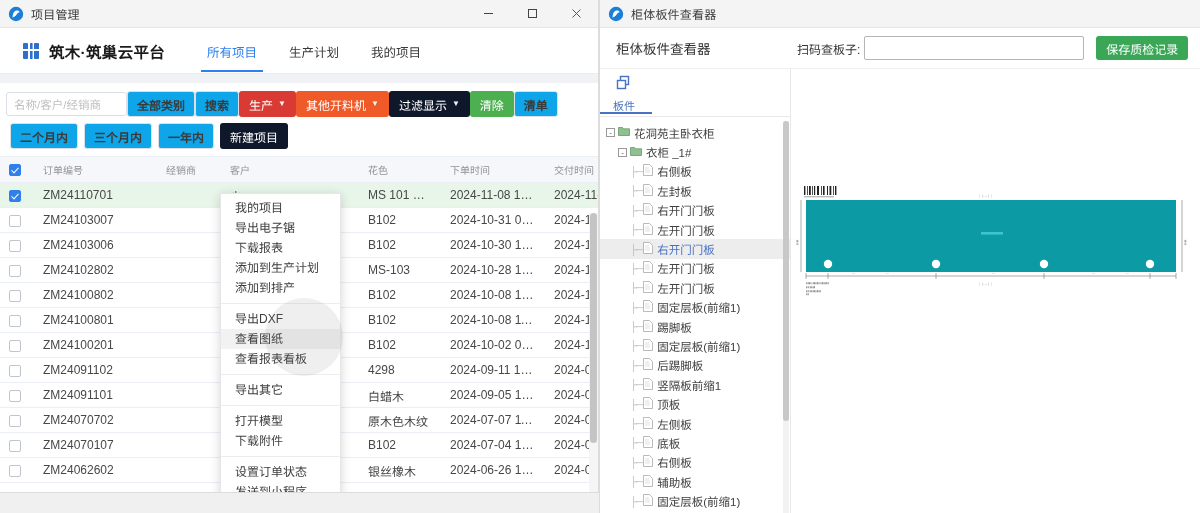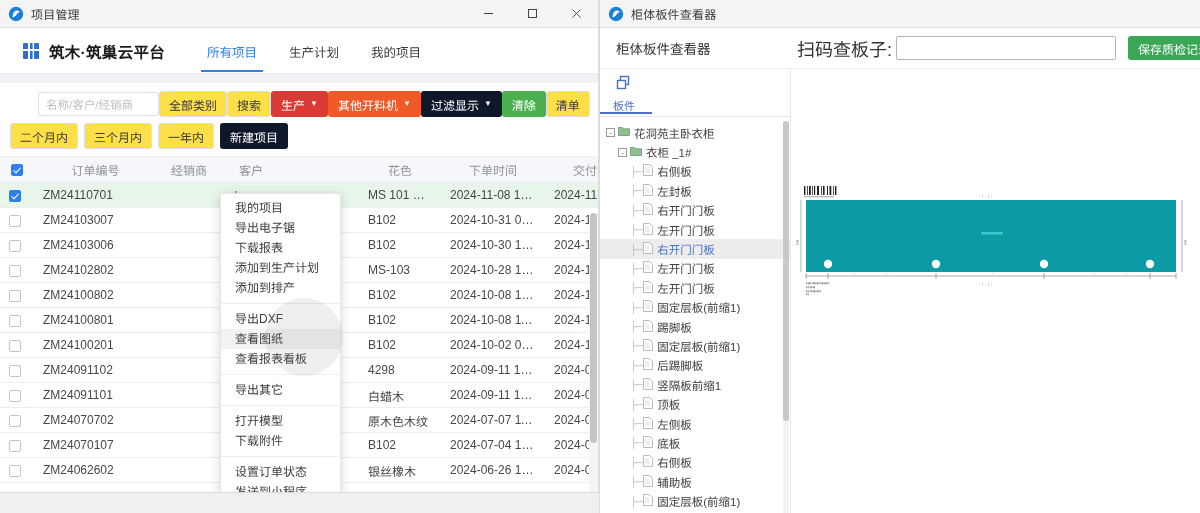--- a/index.html
+++ b/index.html
@@ -28,42 +28,42 @@
   .brand{display:flex;align-items:center;margin-right:26px;}
   .brand-logo{width:20px;height:20px;margin-right:7px;}
   .brand-name{font-size:15.5px;font-weight:bold;color:#1b1b1b;letter-spacing:.3px;}
   .nav-item{font-size:12.5px;color:#3a3a3a;padding:12px 12px 11px;margin:0 4px;position:relative;cursor:pointer;}
   .nav-item.active{color:#2f80ed;}
   .nav-item.active::after{content:"";position:absolute;left:6px;right:6px;bottom:0;height:2px;background:#2f80ed;}
 
   .l-body{position:relative;height:446px;background:#fff;}
   .gapbar{height:9px;background:#f0f2f5;}
 
-  .toolbar{display:flex;align-items:center;padding:8px 8px 0 6px;flex-wrap:nowrap;margin-left:32px;}
+  .toolbar{display:flex;align-items:center;padding:8px 8px 0 6px;flex-wrap:nowrap;}
   .tb-input{height:22px;width:105px;border:1px solid #dcdfe6;border-radius:3px;
             font-size:11.5px;color:#bfbfbf;padding:0 7px;display:flex;align-items:center;background:#fff;}
   .btn{height:24px;border-radius:3px;border:1px solid transparent;font-size:12px;
        display:inline-flex;align-items:center;justify-content:center;padding:0 9px;cursor:pointer;
        white-space:nowrap;}
-  .btn.white{background:#fde047;border-color:#dcdfe6;color:#3a3a3a;}
+  .btn.white{background:#0ea5e9;border-color:#dcdfe6;color:#3a3a3a;font-weight:bold;}
   .btn.red{background:#d93b34;color:#fff;}
   .btn.orange{background:#f05a28;color:#fff;}
   .btn.green{background:#0f172a;color:#fff;}
   .btn.green2{background:#4caf50;color:#fff;}
   .caret{margin-left:5px;font-size:8px;line-height:1;opacity:.95;}
 
   .toolbar2{display:flex;align-items:center;gap:6px;padding:6px 10px 7px 10px;
             }
   .toolbar2 .btn.white{border-color:#dcdfe6;}
 
   
   .tbl-wrap{position:relative;margin:0;border-top:1px solid #ebeef5;overflow:hidden;}
   table.grid{border-collapse:collapse;width:608px;table-layout:fixed;}
-  table.grid th{background:#f5f7fa;color:#909399;font-weight:normal;font-size:12px;
-                text-align:center;height:25px;padding:0 9px;border-bottom:1px solid #ebeef5;}
+  table.grid th{background:#f5f7fa;color:#909399;font-weight:normal;font-size:10px;
+                text-align:left;height:25px;padding:0 9px;border-bottom:1px solid #ebeef5;}
   table.grid td{height:24px;padding:0 9px;border-bottom:1px solid #ebeef5;font-size:12px;color:#474747;
                 white-space:nowrap;overflow:hidden;text-overflow:ellipsis;}
   table.grid tr.sel td{background:#e8f5e9;}
   .cb{width:12px;height:12px;border:1px solid #c0c4cc;border-radius:2px;background:#fff;
       display:inline-block;vertical-align:middle;position:relative;box-sizing:border-box;}
   .cb.on{background:#2f80ed;border-color:#2f80ed;}
   .cb.on::after{content:"";position:absolute;left:3.4px;top:1px;width:3px;height:6px;
       border:solid #fff;border-width:0 1.6px 1.6px 0;transform:rotate(43deg);}
   .col-cb{width:34px;} .col-id{width:123px;} .col-dealer{width:64px;}
   .col-cust{width:60px;} .col-x{width:78px;} .col-color{width:82px;}
@@ -80,21 +80,21 @@
   .cmi{height:20px;line-height:20px;padding:0 0 0 14px;font-size:12px;color:#3e3e3e;cursor:pointer;}
   .cmi.hl{background:#f2f2f2;}
   .cm-sep{height:1px;background:#ededed;margin:5px 0;}
   .cursor-halo{position:absolute;left:265px;top:215px;width:78px;height:78px;border-radius:50%;
                background:rgba(130,130,130,.13);z-index:41;pointer-events:none;}
 
   
   #winRight{left:600px;top:0;width:716px;height:513px;box-shadow:0 0 0 1px #dcdcdc;}
   .r-head{height:40px;display:flex;align-items:center;background:#fff;border-bottom:1px solid #efefef;}
   .r-title{font-size:13.5px;color:#333;margin-left:16px;width:175px;}
-  .scanlabel{font-size:18px;color:#333;margin-left:6px;}
+  .scanlabel{font-size:12px;color:#333;margin-left:6px;}
   .scaninput{height:22px;width:218px;border:1px solid #b5b5b5;border-radius:2px;background:#fff;margin-left:4px;}
   .btn-save{height:24px;background:#3aa757;color:#fff;border-radius:3px;font-size:12px;
             display:flex;align-items:center;padding:0 10px;margin-left:12px;white-space:nowrap;}
   .r-body{display:flex;height:472px;}
   .r-left{width:190px;border-right:1px solid #e8e8e8;display:flex;flex-direction:column;background:#fff;}
   .tabstrip{height:47px;display:flex;align-items:flex-start;border-bottom:1px solid #e8e8e8;}
   .tab{width:48px;display:flex;flex-direction:column;align-items:center;padding-top:5px;position:relative;cursor:pointer;}
   .tab .tlabel{font-size:11px;color:#4a72c4;margin-top:2px;}
   .tab.active::after{content:"";position:absolute;left:-4px;right:-4px;bottom:-1px;height:2px;background:#4a72c4;}
   .tree{flex:1;overflow:hidden;position:relative;padding:6px 0 0 0;font-size:11.5px;color:#404040;}
@@ -300,21 +300,21 @@
                 <td>2024-09-11 16:14</td>
                 <td>2024-09-1</td>
               </tr>
               <tr>
                 <td><span class="cb"></span></td>
                 <td>ZM24091101</td>
                 <td></td>
                 <td>少</td>
                 <td></td>
                 <td>白蜡木</td>
-                <td>2024-09-11 10:59</td>
+                <td>2024-09-05 12:59</td>
                 <td>2024-09-1</td>
               </tr>
               <tr>
                 <td><span class="cb"></span></td>
                 <td>ZM24070702</td>
                 <td></td>
                 <td>少</td>
                 <td></td>
                 <td>原木色木纹</td>
                 <td>2024-07-07 11:01</td>

